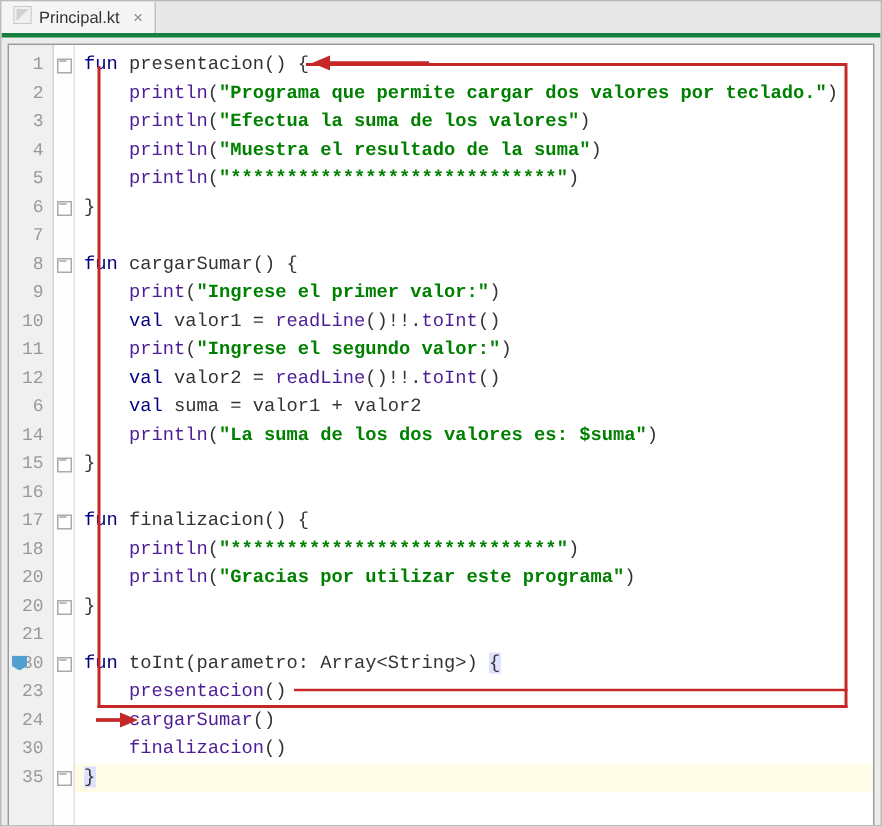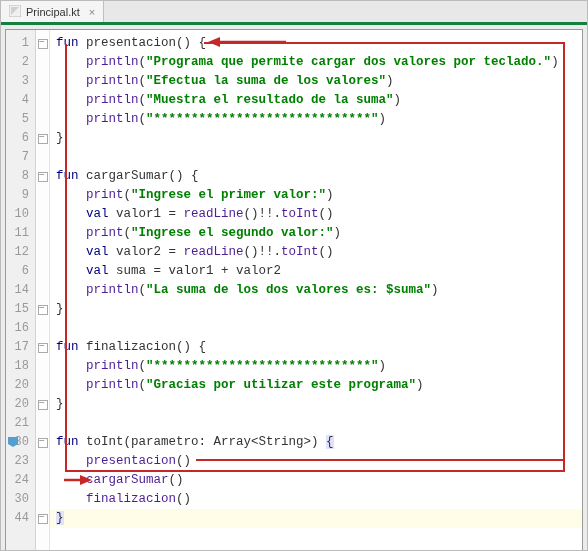--- a/index.html
+++ b/index.html
@@ -151,21 +151,21 @@
       <div class="ln">16</div>
       <div class="ln">17</div>
       <div class="ln">18</div>
       <div class="ln">20</div>
       <div class="ln">20</div>
       <div class="ln">21</div>
       <div class="ln mark">30</div>
       <div class="ln">23</div>
       <div class="ln">24</div>
       <div class="ln">30</div>
-      <div class="ln">44</div>
+      <div class="ln">35</div>
     </div>
   <div class="fold-col" id="foldcol">
       <div class="fc open"></div>
       <div class="fc "></div>
       <div class="fc "></div>
       <div class="fc "></div>
       <div class="fc "></div>
       <div class="fc close"></div>
       <div class="fc "></div>
       <div class="fc open"></div>

